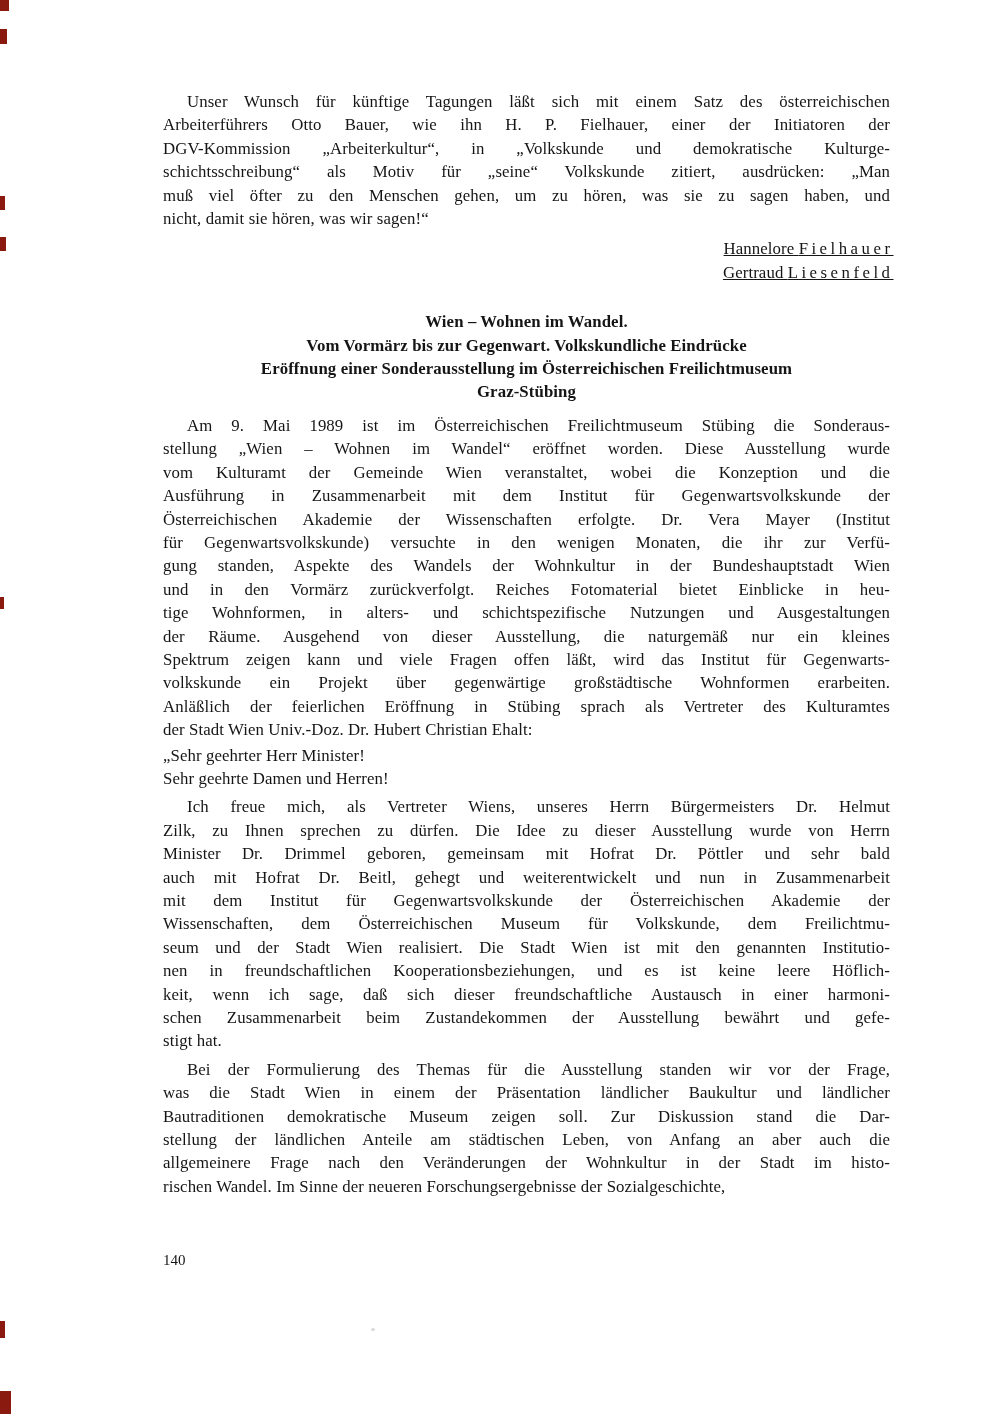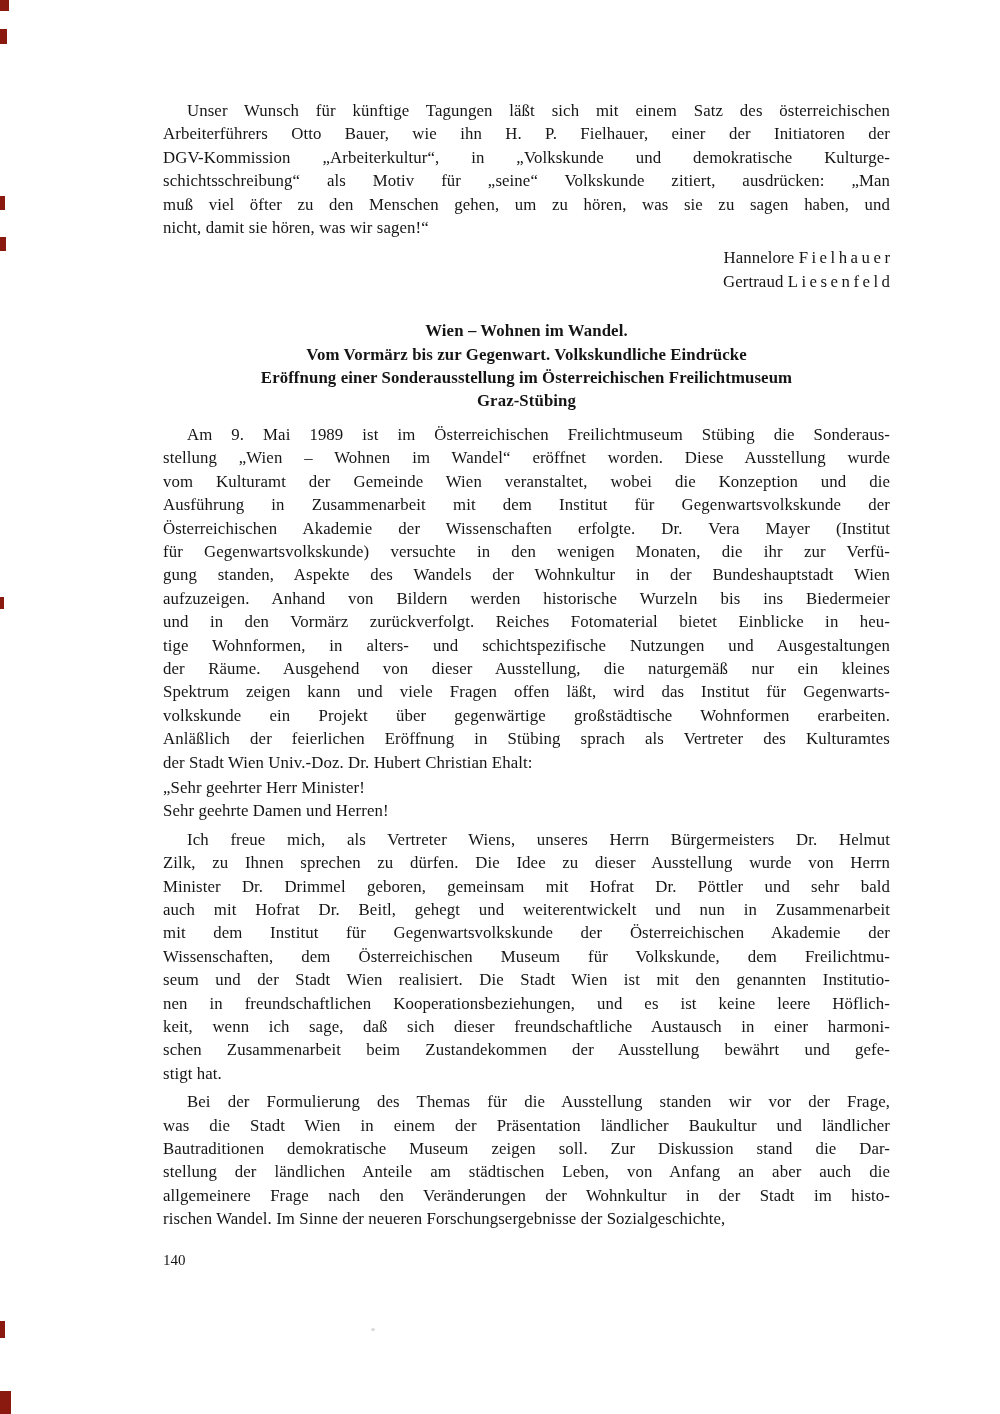--- a/index.html
+++ b/index.html
@@ -13,35 +13,34 @@
     color: #151515;
   }
   .content {
     position: absolute;
     left: 163px;
     top: 90px;
     width: 727px;
     font-size: 16.8px;
     line-height: 23.4px;
     letter-spacing: 0.1px;
-    margin-top: 9px;
   }
   
   .para .jline {
     text-align: justify;
     text-align-last: justify;
   }
   .para .jline:last-child { text-align-last: left; }
   .para.indent .jline:first-child { text-indent: 24px; }
   .salutation .jline { text-align: left; text-align-last: left; }
   .signatures {
     margin-top: 7px;
     text-align: right;
   }
-  .signature { line-height: 23.4px; }
+  .signature { line-height: 23.4px; text-decoration: underline; }
   .signature .surname { letter-spacing: 3.5px; margin-right: -3.5px; }
   .heading {
     margin-top: 26px;
     font-weight: bold;
   }
   .heading .jline {
     text-align: right;
     text-align-last: center;
   }
   .block-gap-sm { margin-top: 10px; }
@@ -92,21 +91,20 @@
       </div>
 
     <div class="para indent block-gap-sm">
         <div class="jline">Am 9. Mai 1989 ist im Österreichischen Freilichtmuseum Stübing die Sonderaus-</div>
         <div class="jline">stellung „Wien – Wohnen im Wandel“ eröffnet worden. Diese Ausstellung wurde</div>
         <div class="jline">vom Kulturamt der Gemeinde Wien veranstaltet, wobei die Konzeption und die</div>
         <div class="jline">Ausführung in Zusammenarbeit mit dem Institut für Gegenwartsvolkskunde der</div>
         <div class="jline">Österreichischen Akademie der Wissenschaften erfolgte. Dr. Vera Mayer (Institut</div>
         <div class="jline">für Gegenwartsvolkskunde) versuchte in den wenigen Monaten, die ihr zur Verfü-</div>
         <div class="jline">gung standen, Aspekte des Wandels der Wohnkultur in der Bundeshauptstadt Wien</div>
-        <div class="jline">aufzuzeigen. Anhand von Bildern werden historische Wurzeln bis ins Biedermeier</div>
         <div class="jline">und in den Vormärz zurückverfolgt. Reiches Fotomaterial bietet Einblicke in heu-</div>
         <div class="jline">tige Wohnformen, in alters- und schichtspezifische Nutzungen und Ausgestaltungen</div>
         <div class="jline">der Räume. Ausgehend von dieser Ausstellung, die naturgemäß nur ein kleines</div>
         <div class="jline">Spektrum zeigen kann und viele Fragen offen läßt, wird das Institut für Gegenwarts-</div>
         <div class="jline">volkskunde ein Projekt über gegenwärtige großstädtische Wohnformen erarbeiten.</div>
         <div class="jline">Anläßlich der feierlichen Eröffnung in Stübing sprach als Vertreter des Kulturamtes</div>
         <div class="jline">der Stadt Wien Univ.-Doz. Dr. Hubert Christian Ehalt:</div>
       </div>
 
     <div class="salutation block-gap-xs">

